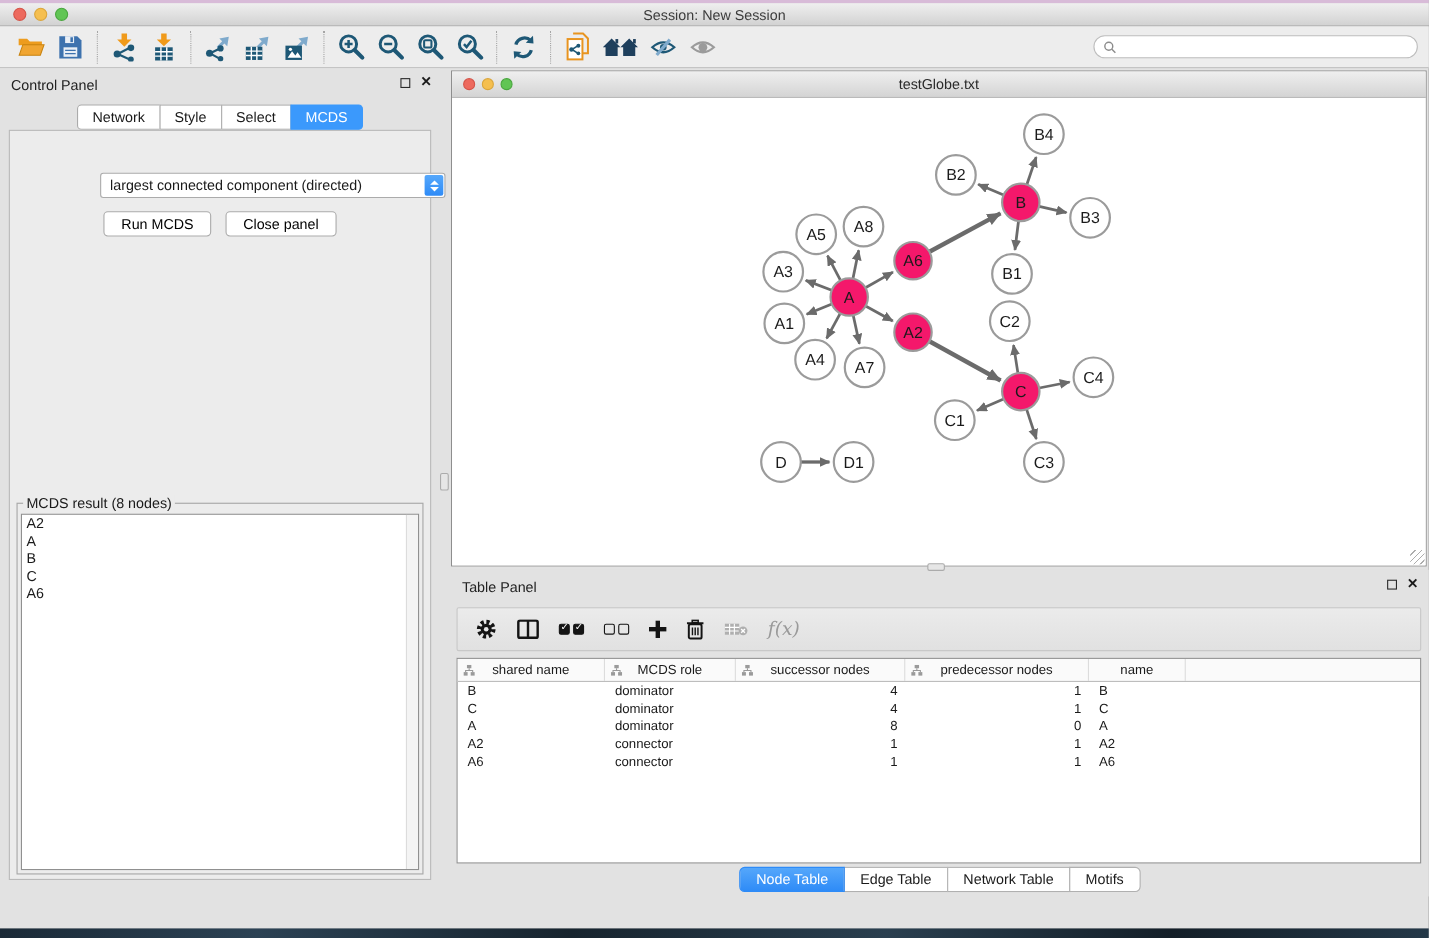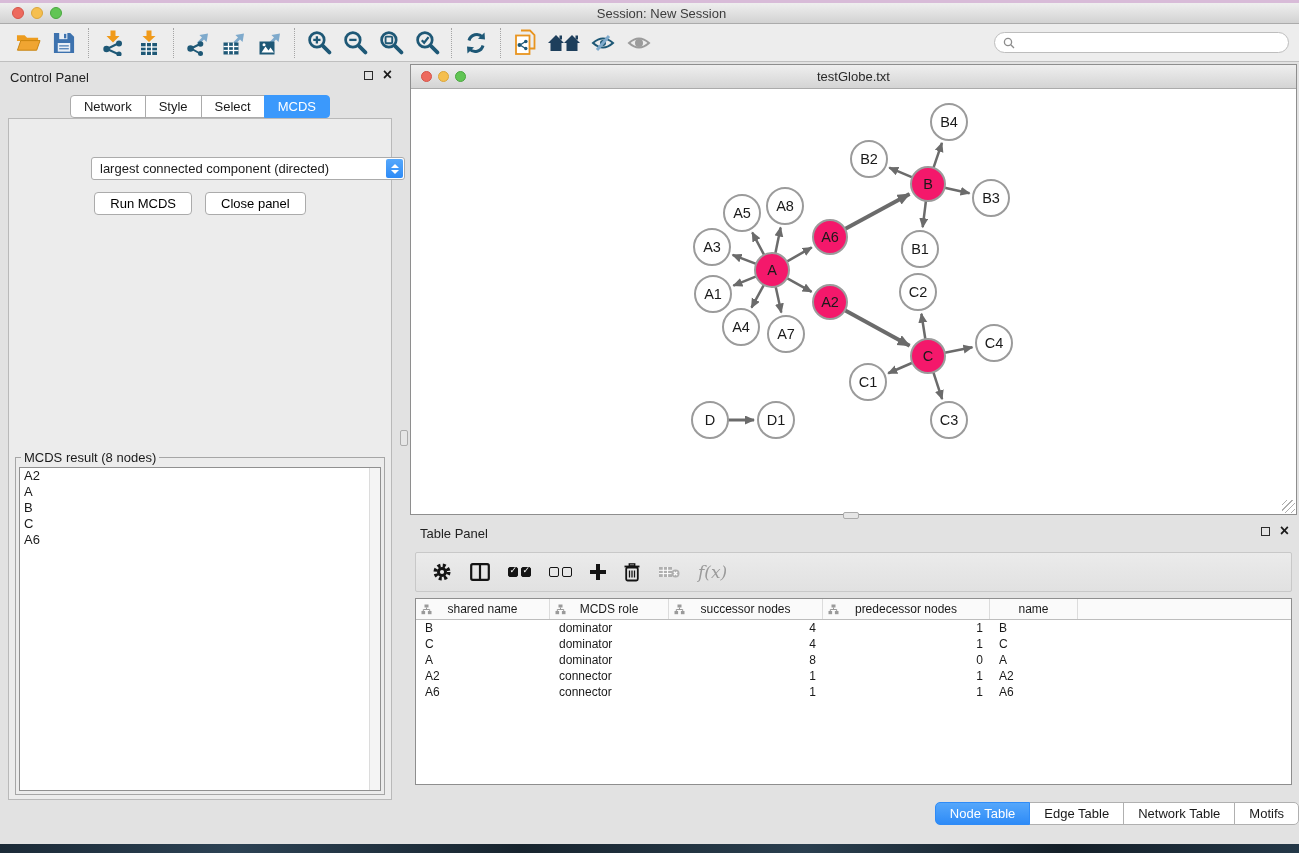--- a/index.html
+++ b/index.html
@@ -3,21 +3,21 @@
 <meta charset="utf-8">
 <style>
   html,body{margin:0;padding:0;background:#444;}
   *{box-sizing:border-box;}
   .screen{position:relative;width:1299px;height:853px;background:#E2E2E2;overflow:hidden;
           font-family:"Liberation Sans","DejaVu Sans",sans-serif;color:#1a1a1a;}
 
   
   .top-accent{position:absolute;left:0;top:0;width:100%;height:3px;background:#D8BBD8;}
   .titlebar{position:absolute;left:0;top:3px;width:100%;height:21px;
-            background:linear-gradient(#EFEFEF,#D2D2D2);border-bottom:1px solid #ABABAB;padding-left:12px;}
+            background:linear-gradient(#EFEFEF,#D2D2D2);border-bottom:1px solid #ABABAB;}
   .tl{position:absolute;top:4px;width:12px;height:12px;border-radius:50%;}
   .tl.red{background:#ED6A5E;border:1px solid #D55449;}
   .tl.yellow{background:#F5BF4F;border:1px solid #DBA63B;}
   .tl.green{background:#61C554;border:1px solid #4AA73F;}
   .title-text{position:absolute;top:3px;width:100%;text-align:center;font-size:13px;color:#3c3c3c;}
 
   
   .toolbar{position:absolute;left:0;top:24px;width:100%;height:38px;background:#EDEDED;
            border-bottom:1px solid #BFBFBF;display:flex;align-items:center;padding:0 10px;}
   .tbtn{width:36px;height:32px;display:flex;align-items:center;justify-content:center;flex:0 0 auto;}
@@ -93,21 +93,21 @@
        background:#fff;overflow:hidden;}
   .tbl-head{display:flex;height:21px;background:#FAFAFA;border-bottom:1px solid #BDBDBD;}
   .th{position:relative;border-right:1px solid #DCDCDC;font-size:12px;display:flex;
       align-items:center;justify-content:center;flex:0 0 auto;}
   .th .tree{position:absolute;left:5px;top:5px;}
   .th.fill{flex:1;border-right:none;}
   .tr{display:flex;height:16px;}
   .td{font-size:12px;line-height:16px;flex:0 0 auto;white-space:nowrap;overflow:hidden;}
   .td.l{padding-left:9px;text-align:left;}
   .td.r{padding-right:7px;text-align:right;}
-  .tp-tabs{position:absolute;left:0;right:0;top:284px;display:flex;justify-content:flex-end;}
+  .tp-tabs{position:absolute;left:0;right:0;top:270px;display:flex;justify-content:center;}
   .seg{padding:3px 14px;font-size:13px;background:#fff;border:1px solid #B0B0B0;}
   .seg + .seg{margin-left:-1px;}
   .seg:first-child{border-radius:5px 0 0 5px;}
   .seg:last-child{border-radius:0 5px 5px 0;}
   .seg.active{background:linear-gradient(#55A7FB,#2E8BF7);border-color:#2E8BF7;color:#fff;z-index:1;position:relative;}
 
   
   .statusbar{position:absolute;left:0;top:820px;width:100%;height:24px;
              background:linear-gradient(#F2F2F2,#E4E4E4);border-top:1px solid #ABABAB;}
   .list-btn{position:absolute;left:12px;top:2px;width:24px;height:20px;border:1px solid #A5A5A5;

